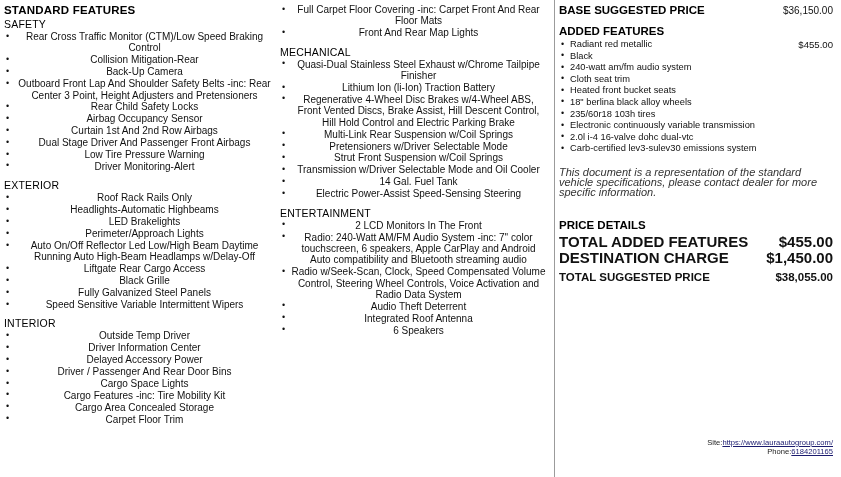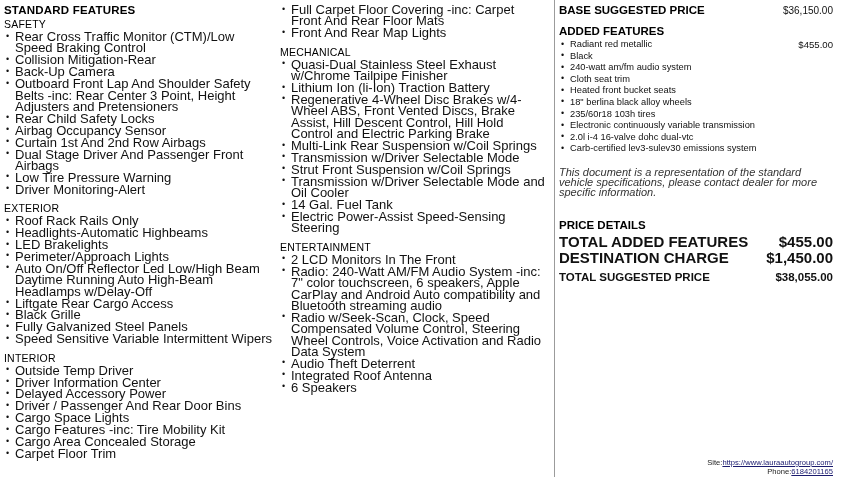--- a/index.html
+++ b/index.html
@@ -57,24 +57,25 @@
     margin-top: 2px;
   }
   ul.feature-list {
     list-style: none;
     margin: 0;
     padding: 0;
   }
   ul.feature-list li {
     position: relative;
     padding-left: 11px;
-    font-size: 13px;
+    font-size: 10px;
     line-height: 11.4px;
     margin: 0 0 0.5px 0;
     color: #111;
+    text-align: center;
   }
   ul.feature-list li:before {
     content: "\2022";
     position: absolute;
     left: 2px;
     top: -0.5px;
     font-size: 9px;
     color: #111;
   }
   
@@ -150,21 +151,21 @@
     font-weight: bold;
     font-size: 11.5px;
     padding-top: 4px;
   }
   .price-row.total .amount {
     font-size: 11.5px;
   }
   .contact {
     position: absolute;
     right: 8px;
-    bottom: 0;
+    bottom: 20px;
     text-align: right;
     font-size: 7.6px;
     line-height: 9.6px;
     color: #222;
   }
   .contact a, .contact .link {
     color: #1a1a6e;
     text-decoration: underline;
   }
 </style>
@@ -223,21 +224,21 @@
         <li>Full Carpet Floor Covering -inc: Carpet Front And Rear Floor Mats</li>
         <li>Front And Rear Map Lights</li>
       </ul>
 
       <h2 class="group-title">MECHANICAL</h2>
       <ul class="feature-list">
         <li>Quasi-Dual Stainless Steel Exhaust w/Chrome Tailpipe Finisher</li>
         <li>Lithium Ion (li-Ion) Traction Battery</li>
         <li>Regenerative 4-Wheel Disc Brakes w/4-Wheel ABS, Front Vented Discs, Brake Assist, Hill Descent Control, Hill Hold Control and Electric Parking Brake</li>
         <li>Multi-Link Rear Suspension w/Coil Springs</li>
-        <li>Transmission w/Driver Selectable Mode</li>
+        <li>Pretensioners w/Driver Selectable Mode</li>
         <li>Strut Front Suspension w/Coil Springs</li>
         <li>Transmission w/Driver Selectable Mode and Oil Cooler</li>
         <li>14 Gal. Fuel Tank</li>
         <li>Electric Power-Assist Speed-Sensing Steering</li>
       </ul>
 
       <h2 class="group-title">ENTERTAINMENT</h2>
       <ul class="feature-list">
         <li>2 LCD Monitors In The Front</li>
         <li>Radio: 240-Watt AM/FM Audio System -inc: 7" color touchscreen, 6 speakers, Apple CarPlay and Android Auto compatibility and Bluetooth streaming audio</li>

